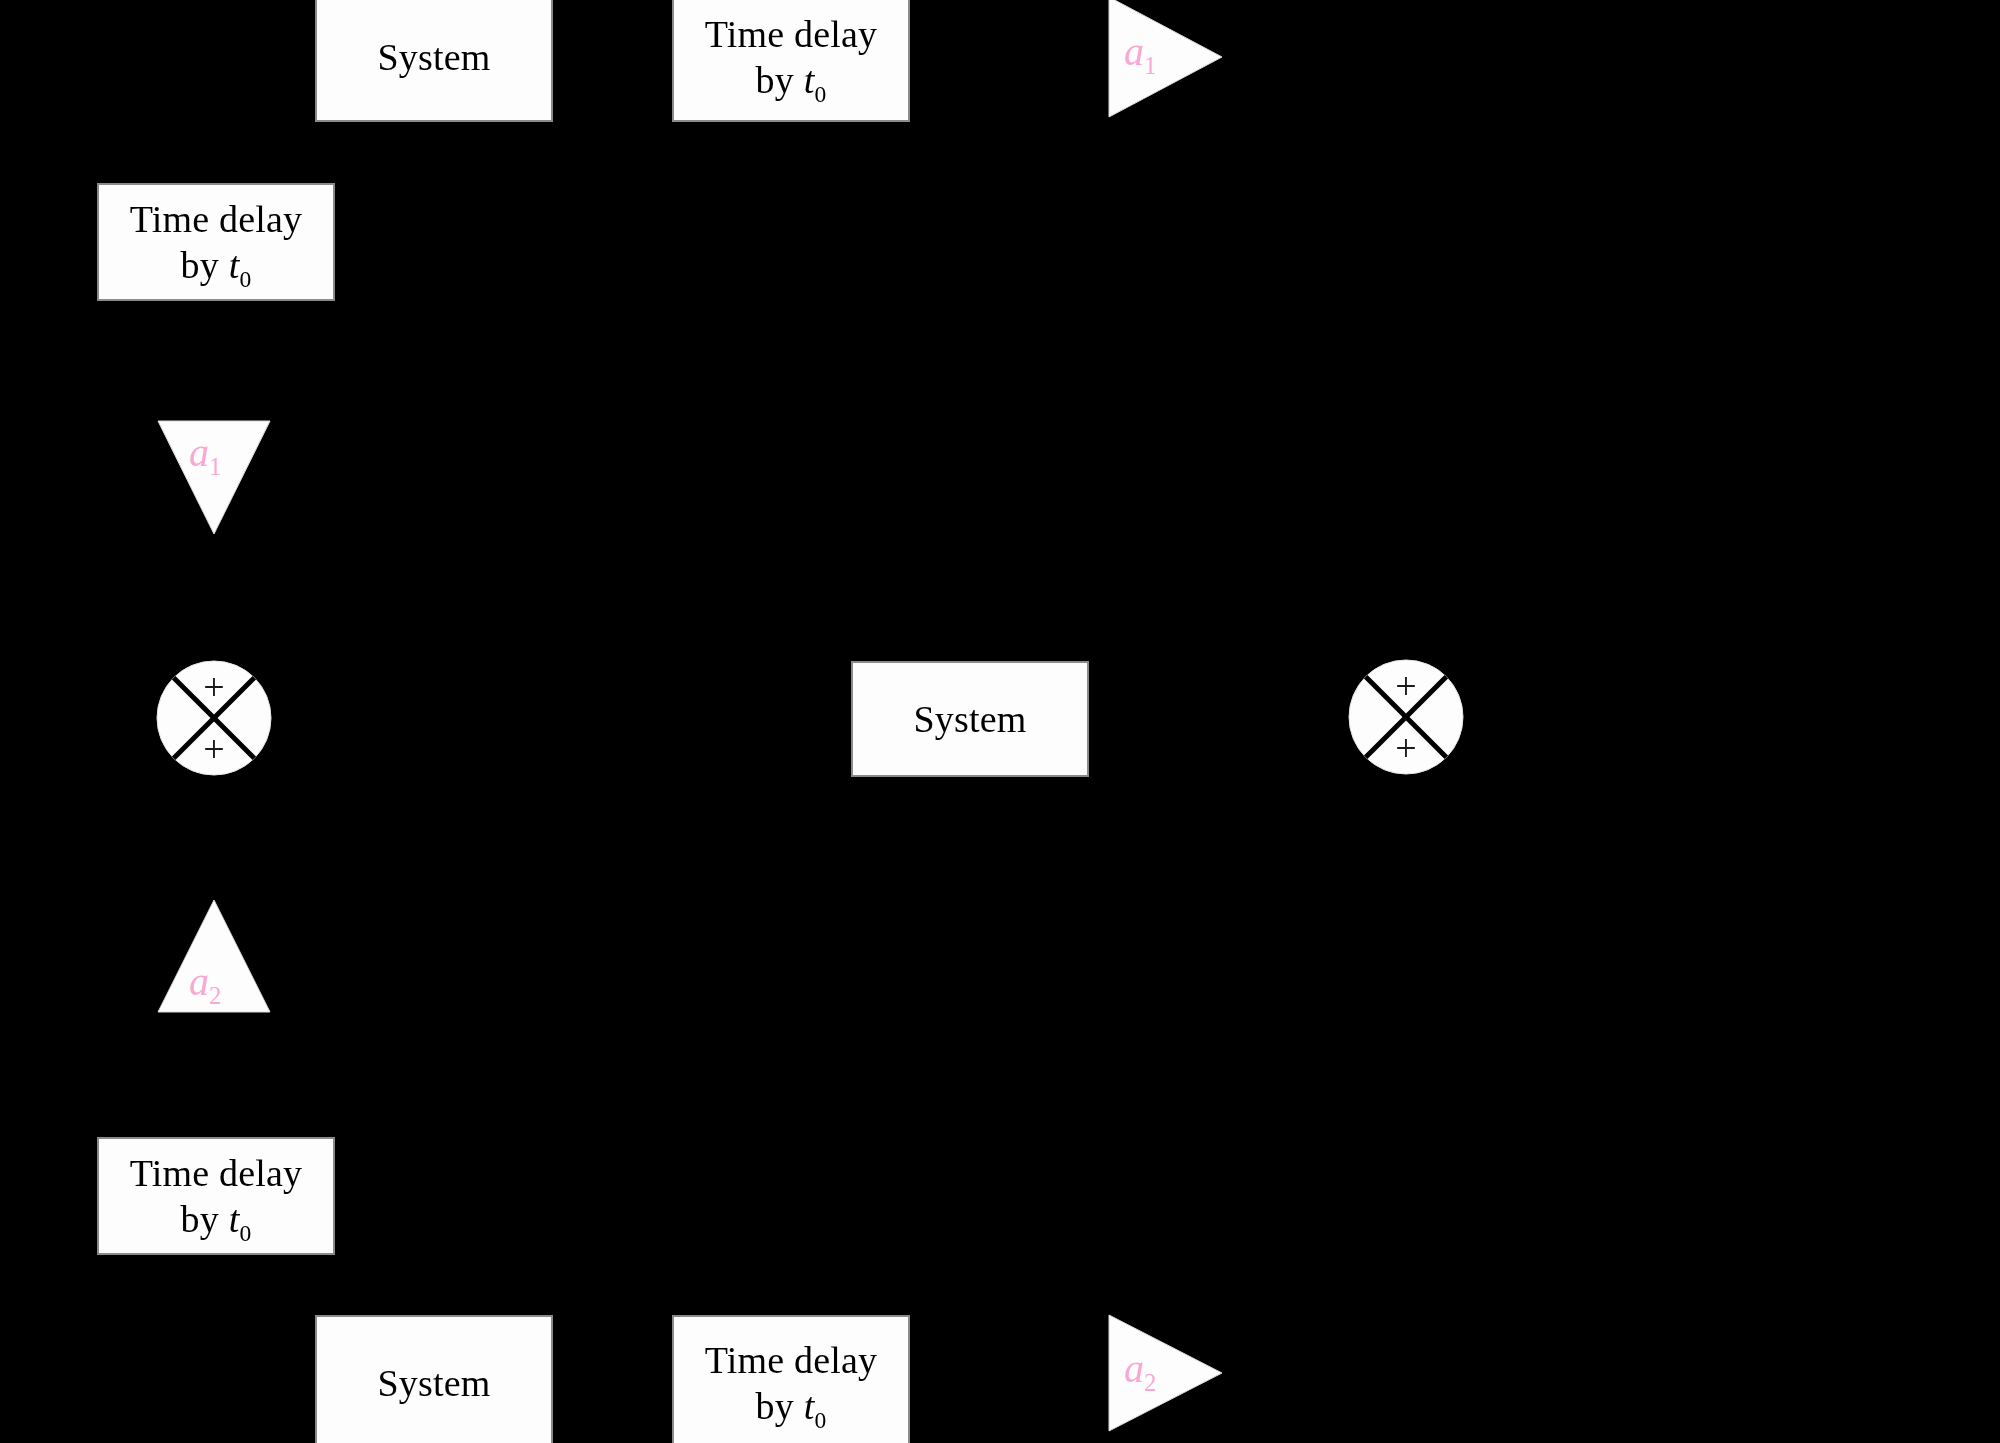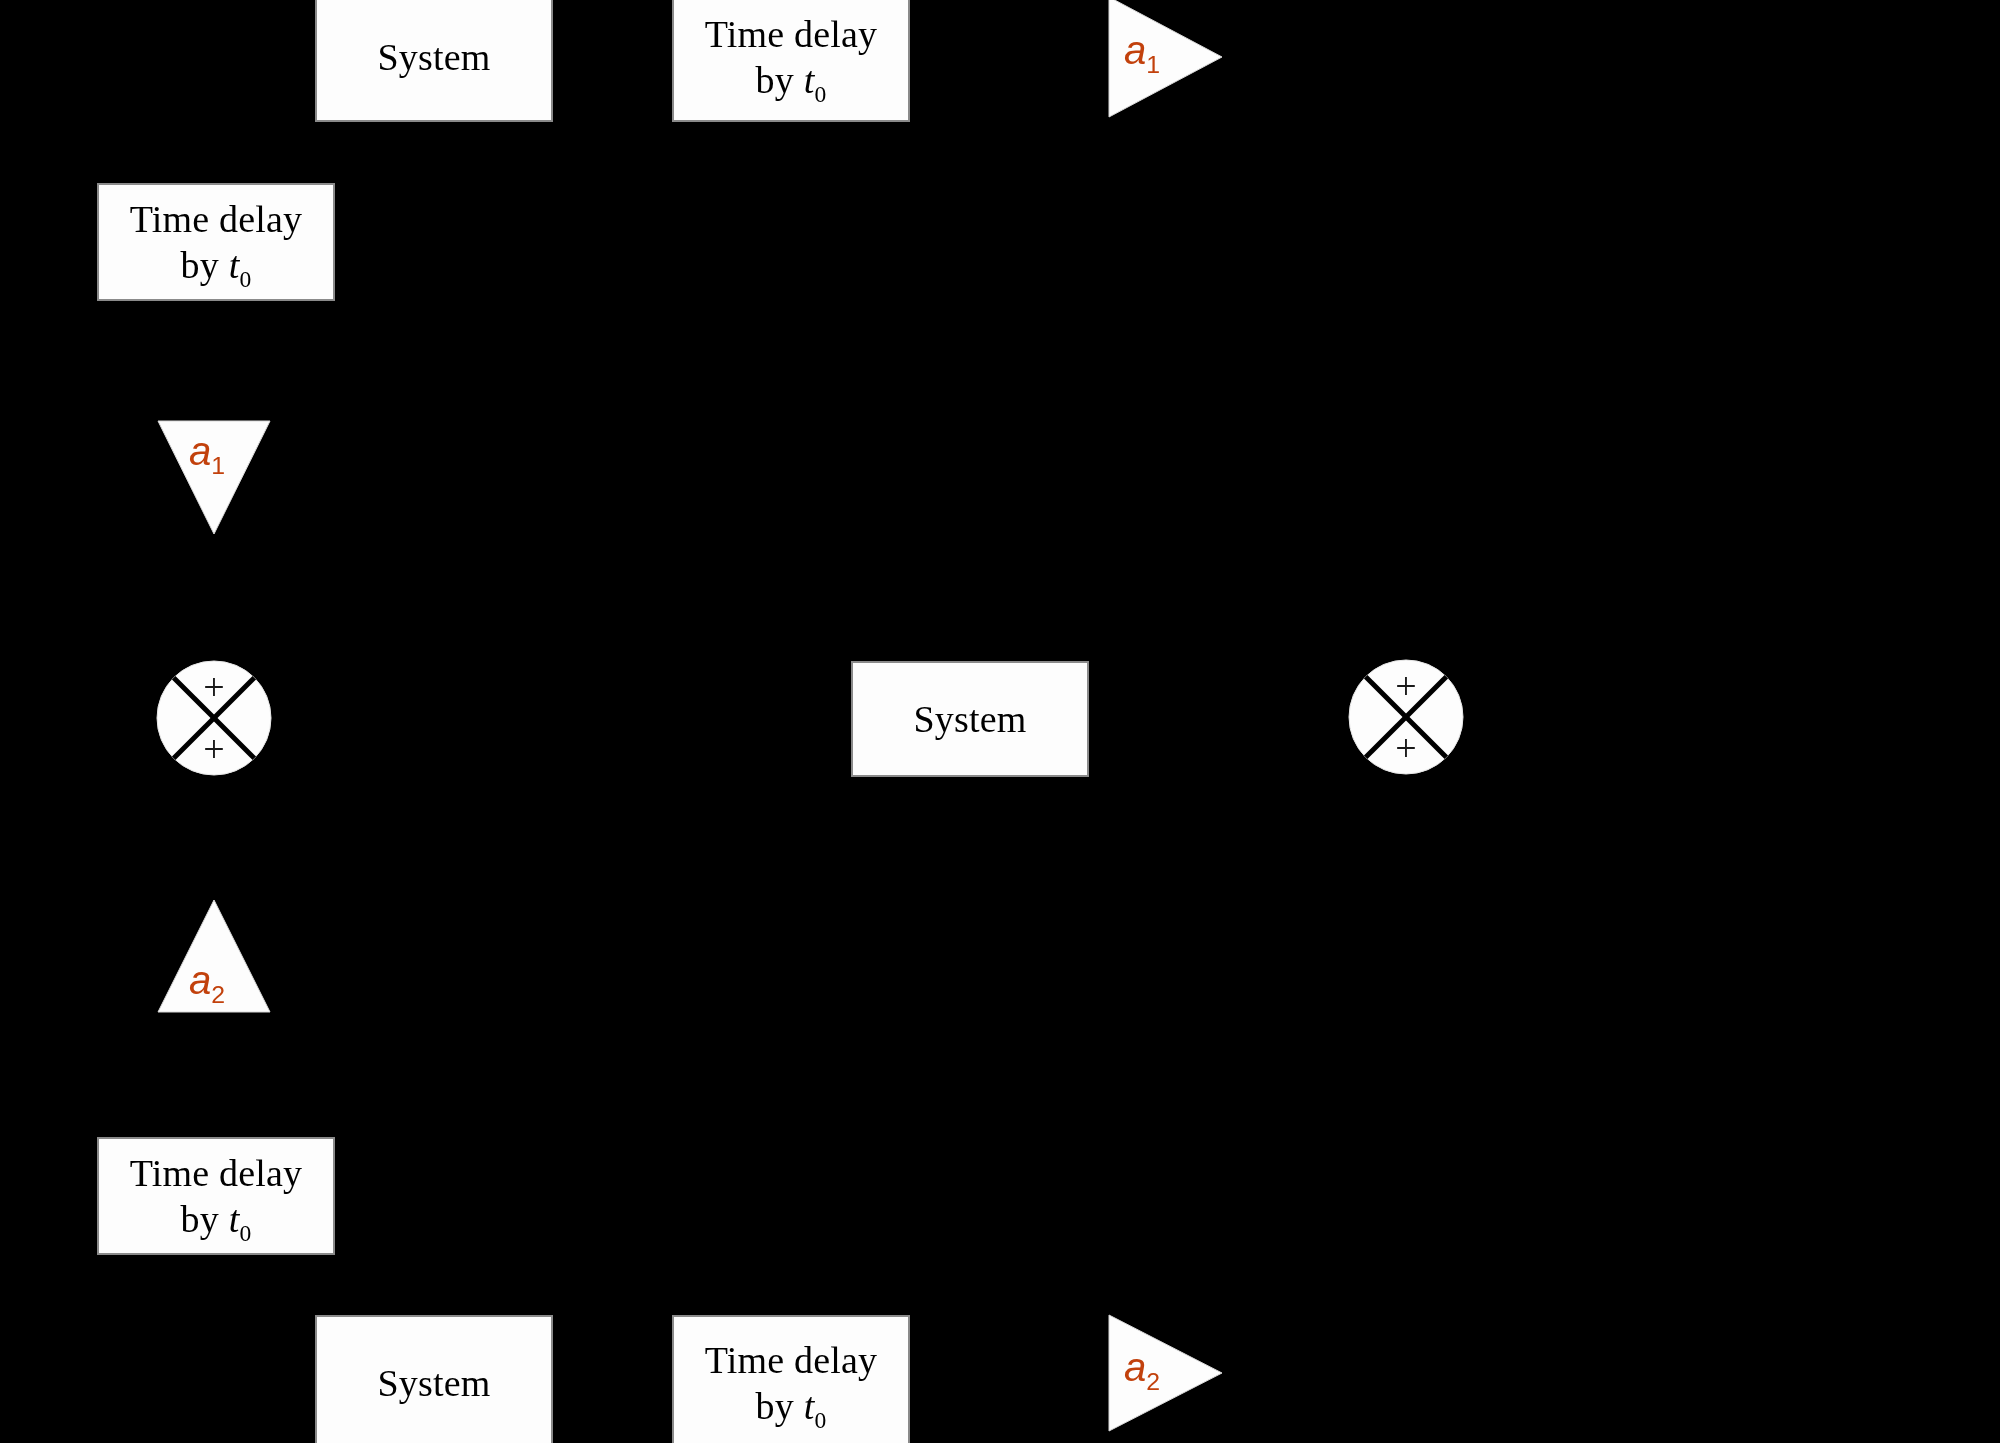--- a/index.html
+++ b/index.html
@@ -50,22 +50,22 @@
   
   .gain {
     position: absolute;
   }
   .gain svg {
     display: block;
     overflow: visible;
   }
   .gain .gtext {
     position: absolute;
-    color: #c2410c;
-    font-family: Liberation Sans, sans-serif;
+    color: #f9a8d4;
+    font-family: Liberation Serif, serif;
     font-style: italic;
     font-size: 40px;
     white-space: nowrap;
     pointer-events: none;
   }
   .gain .gtext .sub {
     font-size: 0.62em;
     font-style: normal;
     vertical-align: sub;
     line-height: 0;

